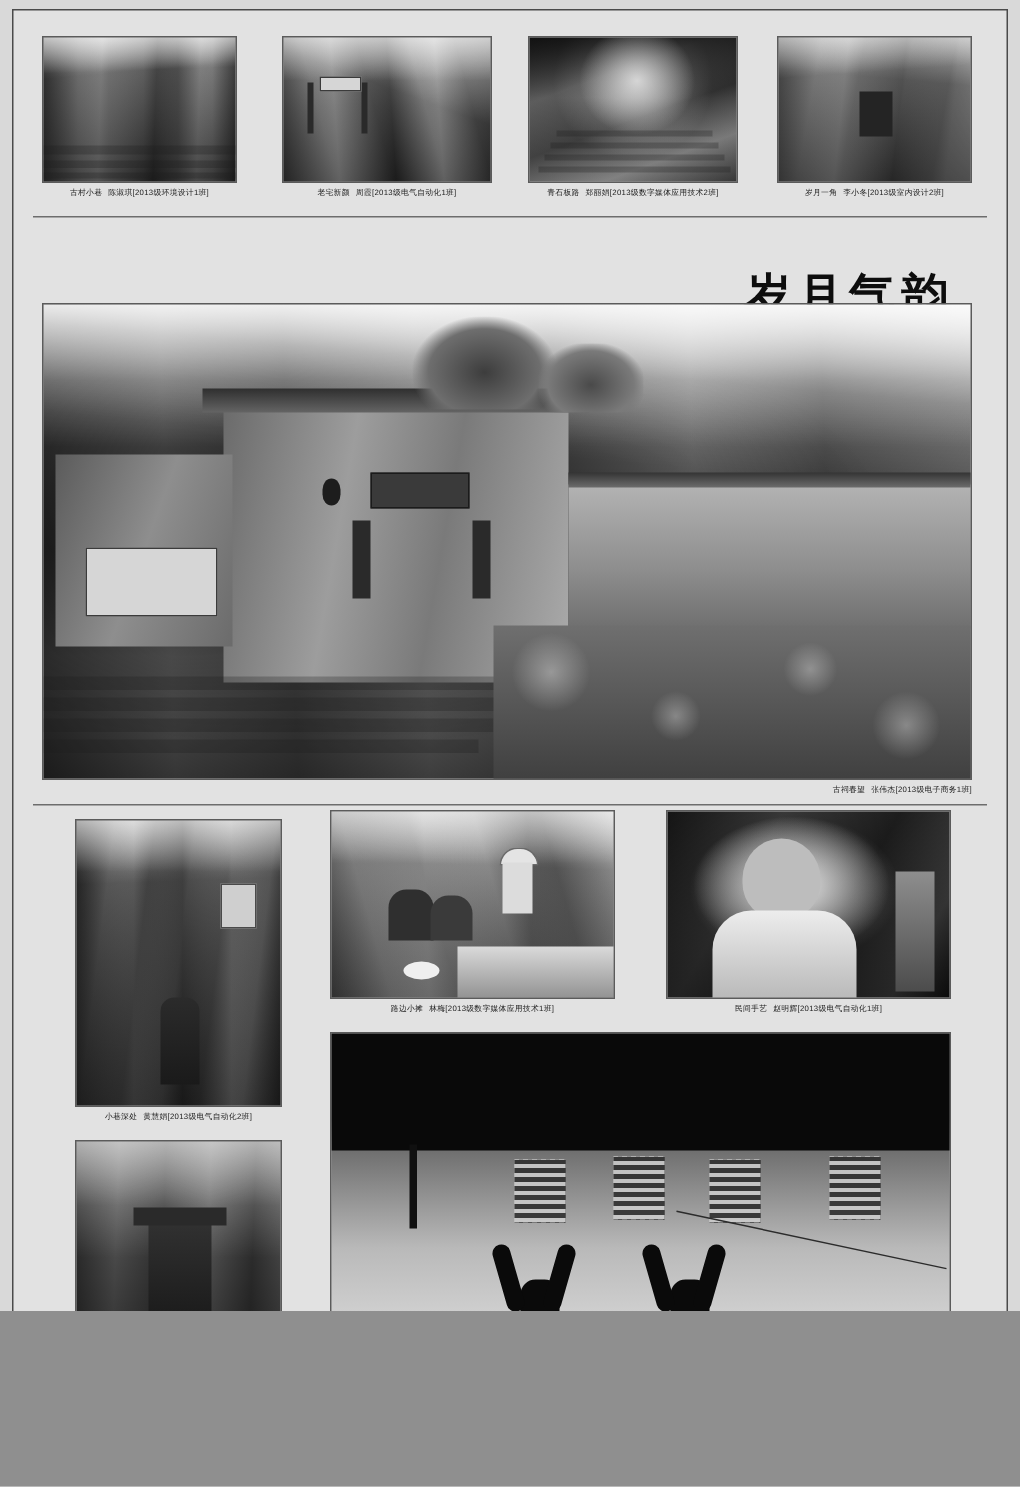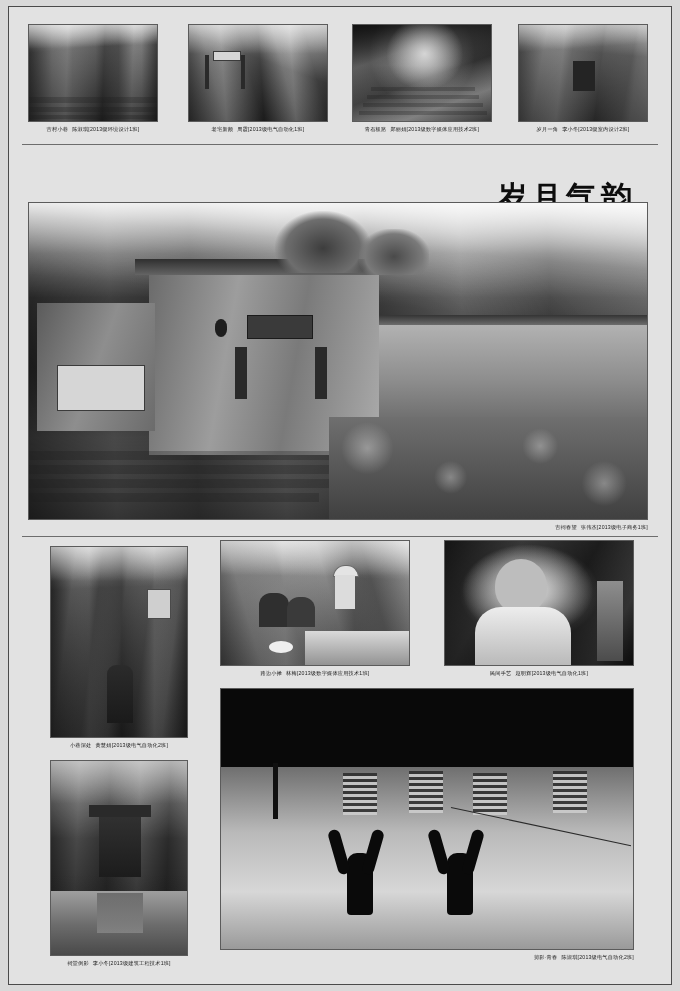--- a/index.html
+++ b/index.html
@@ -6,21 +6,21 @@
     margin: 0;
     padding: 0;
     background: #8f8f8f;
   }
   body {
     font-family: "Liberation Sans", sans-serif;
   }
   #page {
     position: relative;
     width: 680px;
-    height: 991px;
+    height: 874px;
     background: #d9d9d9;
     overflow: hidden;
   }
   
   #page-frame {
     position: absolute;
     left: 8px;
     top: 6px;
     width: 664px;
     height: 979px;

